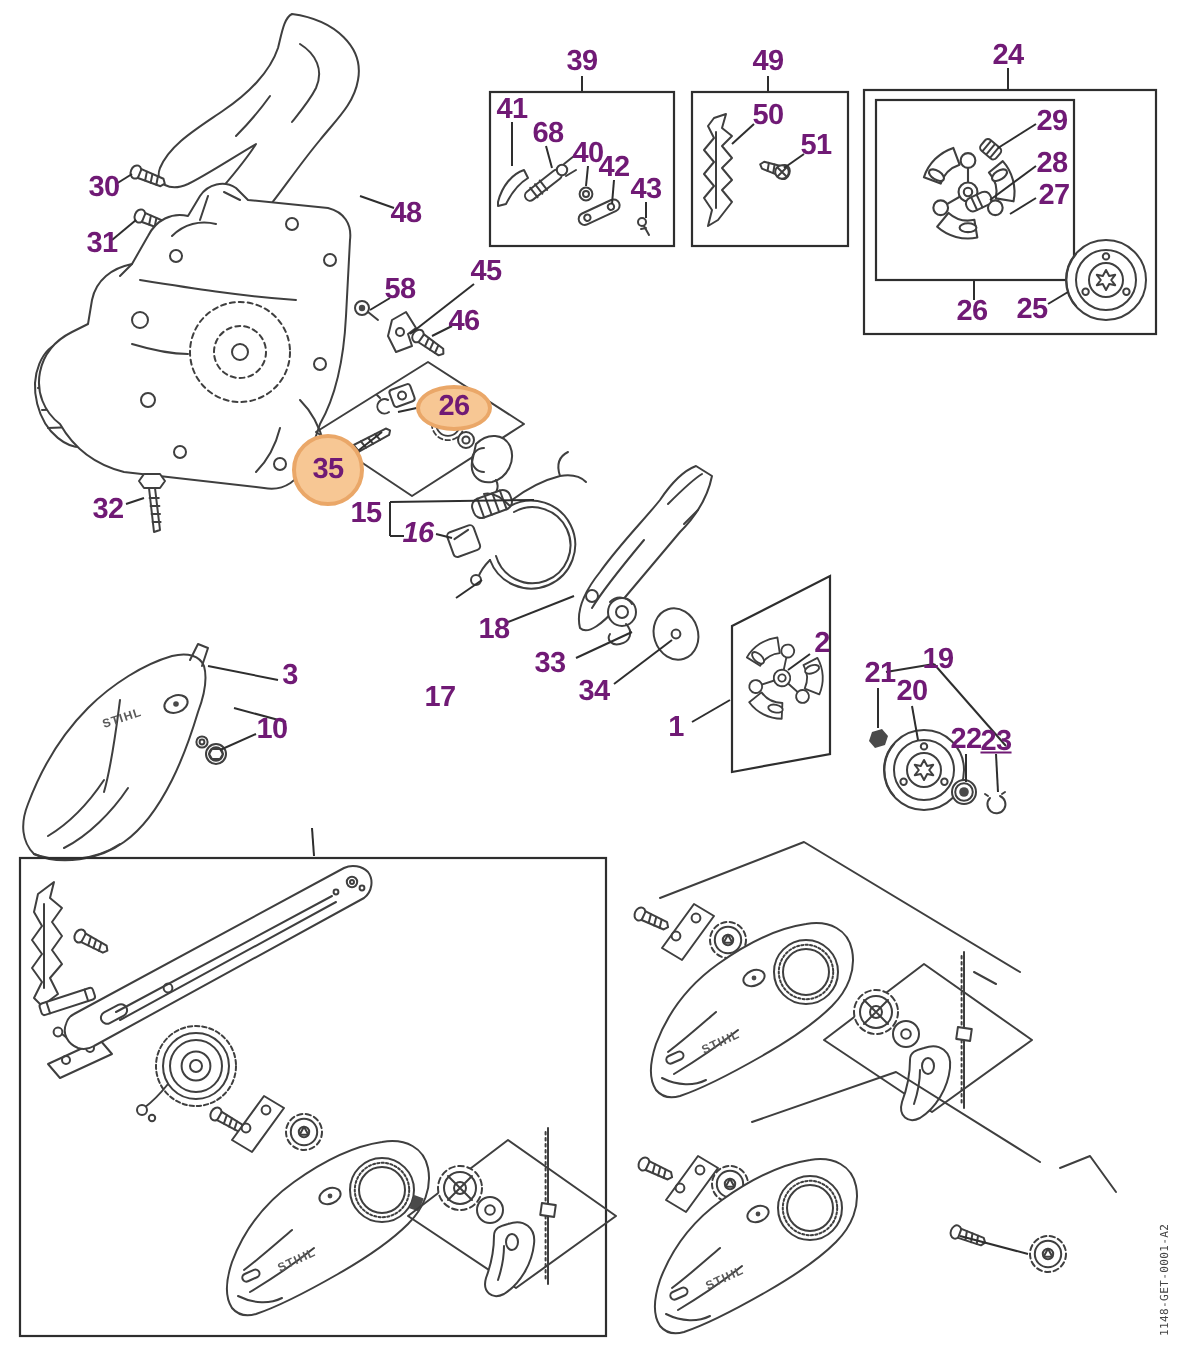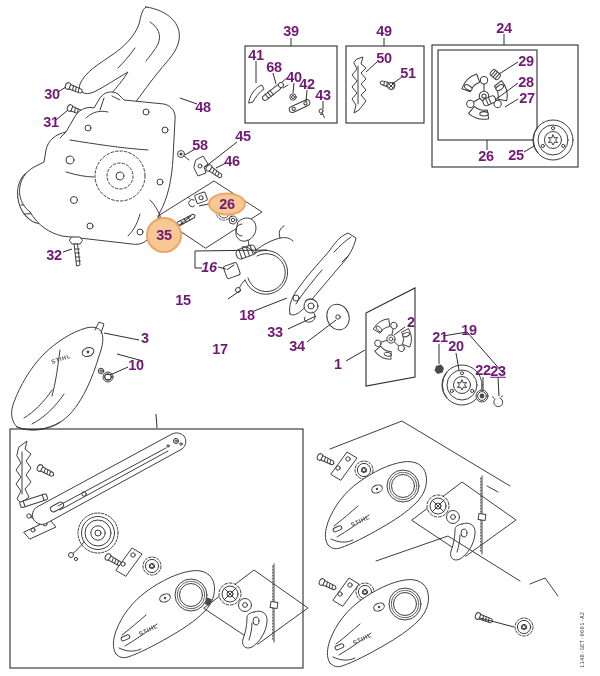--- a/index.html
+++ b/index.html
@@ -421,21 +421,21 @@
       <span class="plabel plain" style="left: 526px; top: 61px;">29</span>
       <span class="plabel plain" style="left: 526px; top: 82px;">28</span>
       <span class="plabel plain" style="left: 527px; top: 98px;">27</span>
       <span class="plabel plain" style="left: 486px; top: 156px; text-align: center;">26</span>
       <span class="plabel plain" style="left: 516px; top: 155px;">25</span>
       <span class="plabel plain" style="left: 200px; top: 145px;">58</span>
       <span class="plabel plain" style="left: 243px; top: 136px;">45</span>
       <span class="plabel plain" style="left: 232px; top: 161px;">46</span>
       <span class="plabel ellipse" style="left: 227px; top: 204px;">26</span>
       <span class="plabel circle" style="left: 164px; top: 235px;">35</span>
-      <span class="plabel plain" style="left: 183px; top: 257px; margin-top: 43px;">15</span>
+      <span class="plabel plain" style="left: 183px; top: 257px;">15</span>
       <span class="plabel plain" style="left: 209px; top: 267px; font-style: italic;">16</span>
       <span class="plabel plain" style="left: 220px; top: 301px; margin-top: 48px;">17</span>
       <span class="plabel plain" style="left: 247px; top: 315px;">18</span>
       <span class="plabel plain" style="left: 275px; top: 332px;">33</span>
       <span class="plabel plain" style="left: 297px; top: 346px;">34</span>
       <span class="plabel plain" style="left: 338px; top: 364px;">1</span>
       <span class="plabel plain" style="left: 411px; top: 322px;">2</span>
       <span class="plabel plain" style="left: 440px; top: 337px;">21</span>
       <span class="plabel plain" style="left: 456px; top: 346px;">20</span>
       <span class="plabel plain" style="left: 469px; top: 330px;">19</span>

